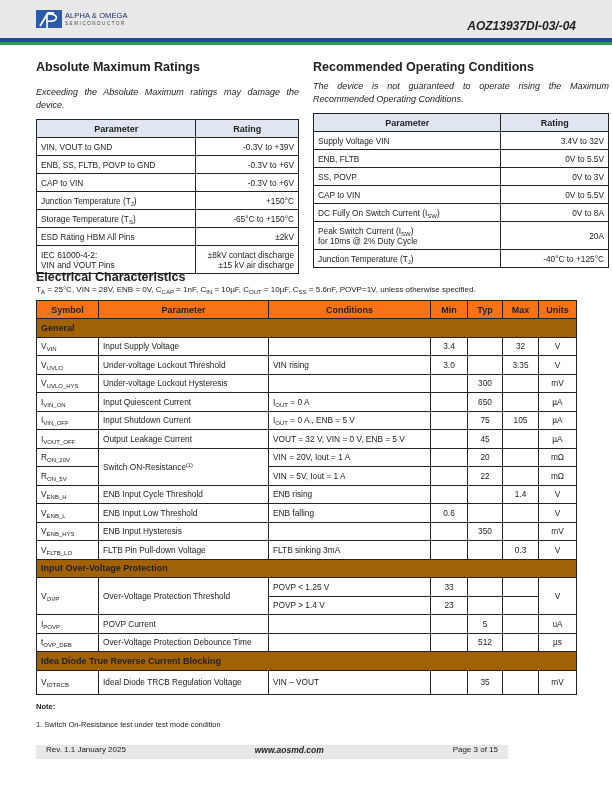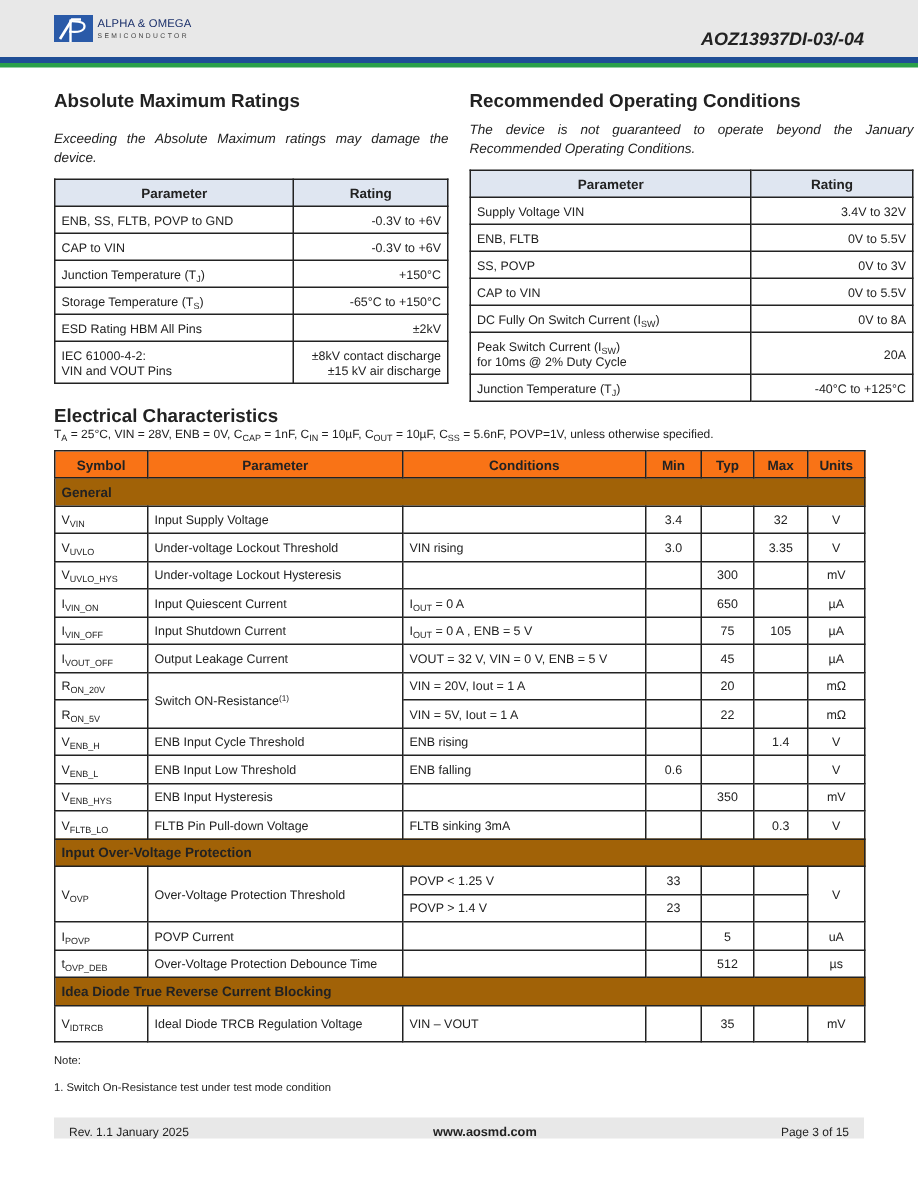--- a/index.html
+++ b/index.html
@@ -32,25 +32,25 @@
 
   .ec { position: absolute; left: 36px; top: 270px; width: 540px; }
   .ec-cond { font-size: 8px; margin-top: 1px; color: #222; white-space: nowrap; }
   table.et { width: 540px; border-collapse: collapse; font-size: 8.3px; margin-top: 6px; table-layout: fixed; }
   table.et th { background: #f97316; font-weight: bold; font-size: 9px; height: 18px; border: 1px solid #222; text-align: center; }
   table.et td { border: 1px solid #222; padding: 1px 4px; height: 18.5px; vertical-align: middle; }
   table.et td.c { text-align: center; }
   table.et tr.section td { background: #a16207; font-weight: bold; font-size: 9px; }
 
   .note { position: absolute; left: 36px; top: 702px; font-size: 7.5px; color: #222; }
-  .note .t { font-weight: normal; }
+  .note .t { font-weight: bold; }
   .note .i { margin-top: 9px; }
 
-  .footer { position: absolute; left: 36px; top: 745px; width: 540px; height: 14px; background: #e8e8e8; font-size: 8px; display: flex; align-items: flex-end; justify-content: space-between; padding: 0 10px; }
-  .footer .url { font-weight: bold; font-size: 8.5px; }
+  .footer { position: absolute; left: 36px; top: 745px; width: 472px; height: 14px; background: #e8e8e8; font-size: 8px; display: flex; align-items: flex-start; justify-content: space-between; padding: 0 10px; }
+  .footer .url { font-weight: bold; font-style: italic; font-size: 8.5px; }
 </style>
 </head>
 <body>
 
 <div class="header">
   <div class="logo">
     <div class="logo-mark">
       <svg width="26" height="18" viewBox="0 0 26 18">
         <path d="M4 16 L12 3 L18 3" stroke="#fff" stroke-width="1.8" fill="none"></path>
         <path d="M11 3 L11 18" stroke="#fff" stroke-width="1.6" fill="none"></path>
@@ -74,20 +74,24 @@
     <colgroup>
         <col style="width:160px">
         <col style="width:103px">
       </colgroup>
     <tbody>
         <tr>
       <th>Parameter</th>
       <th>Rating</th>
     </tr>
     <tr>
+      <td>VIN, VOUT to GND</td>
+      <td class="val">-0.3V to +39V</td>
+    </tr>
+    <tr>
       <td>ENB, SS, FLTB, POVP to GND</td>
       <td class="val">-0.3V to +6V</td>
     </tr>
     <tr>
       <td>CAP to VIN</td>
       <td class="val">-0.3V to +6V</td>
     </tr>
     <tr>
       <td><span>Junction Temperature (T</span><sub>J</sub><span>)</span></td>
       <td class="val">+150°C</td>
@@ -103,21 +107,21 @@
     <tr>
       <td style="height:28px;line-height:10px"><span>IEC 61000-4-2:</span><br><span>VIN and VOUT Pins</span></td>
       <td class="val" style="line-height:10px"><span>±8kV contact discharge</span><br><span>±15 kV air discharge</span></td>
     </tr>
   </tbody>
     </table>
 </div>
 
 <div class="col-right">
   <h2>Recommended Operating Conditions</h2>
-  <p class="intro" style="margin-top:6px">The device is not guaranteed to operate beyond the January Recommended Operating Conditions.</p>
+  <p class="intro" style="margin-top:6px">The device is not guaranteed to operate rising the Maximum Recommended Operating Conditions.</p>
   <table class="rt">
     <colgroup>
         <col style="width:167px">
         <col style="width:96px">
       </colgroup>
     <tbody>
         <tr>
       <th>Parameter</th>
       <th>Rating</th>
     </tr>

